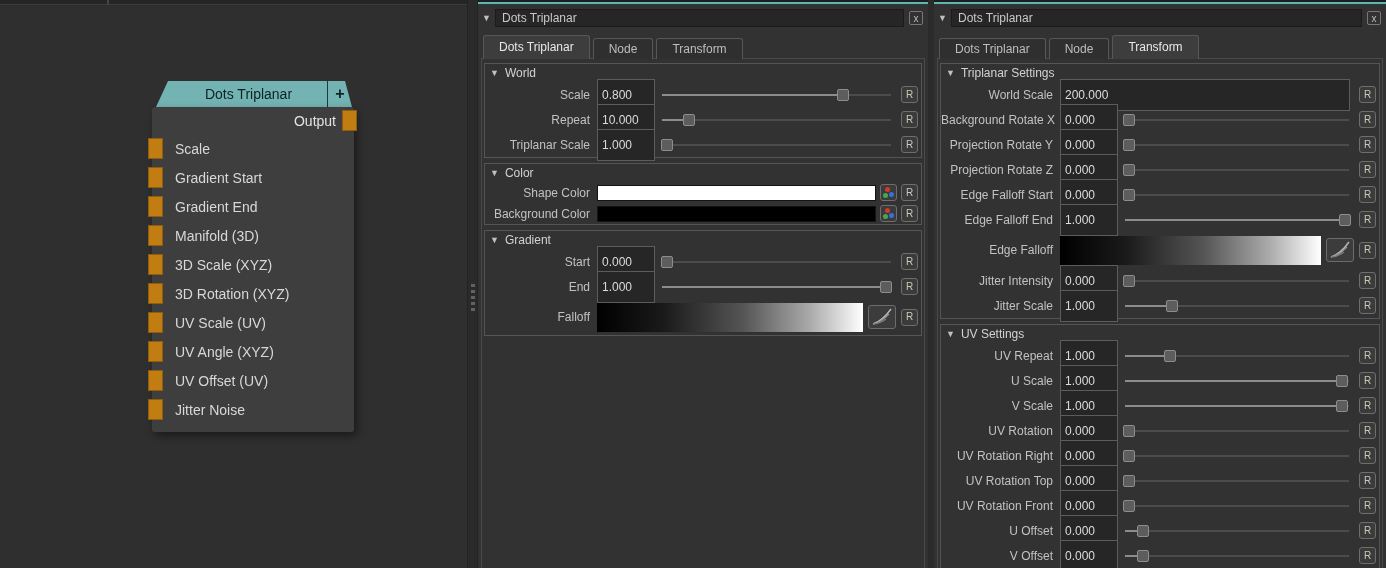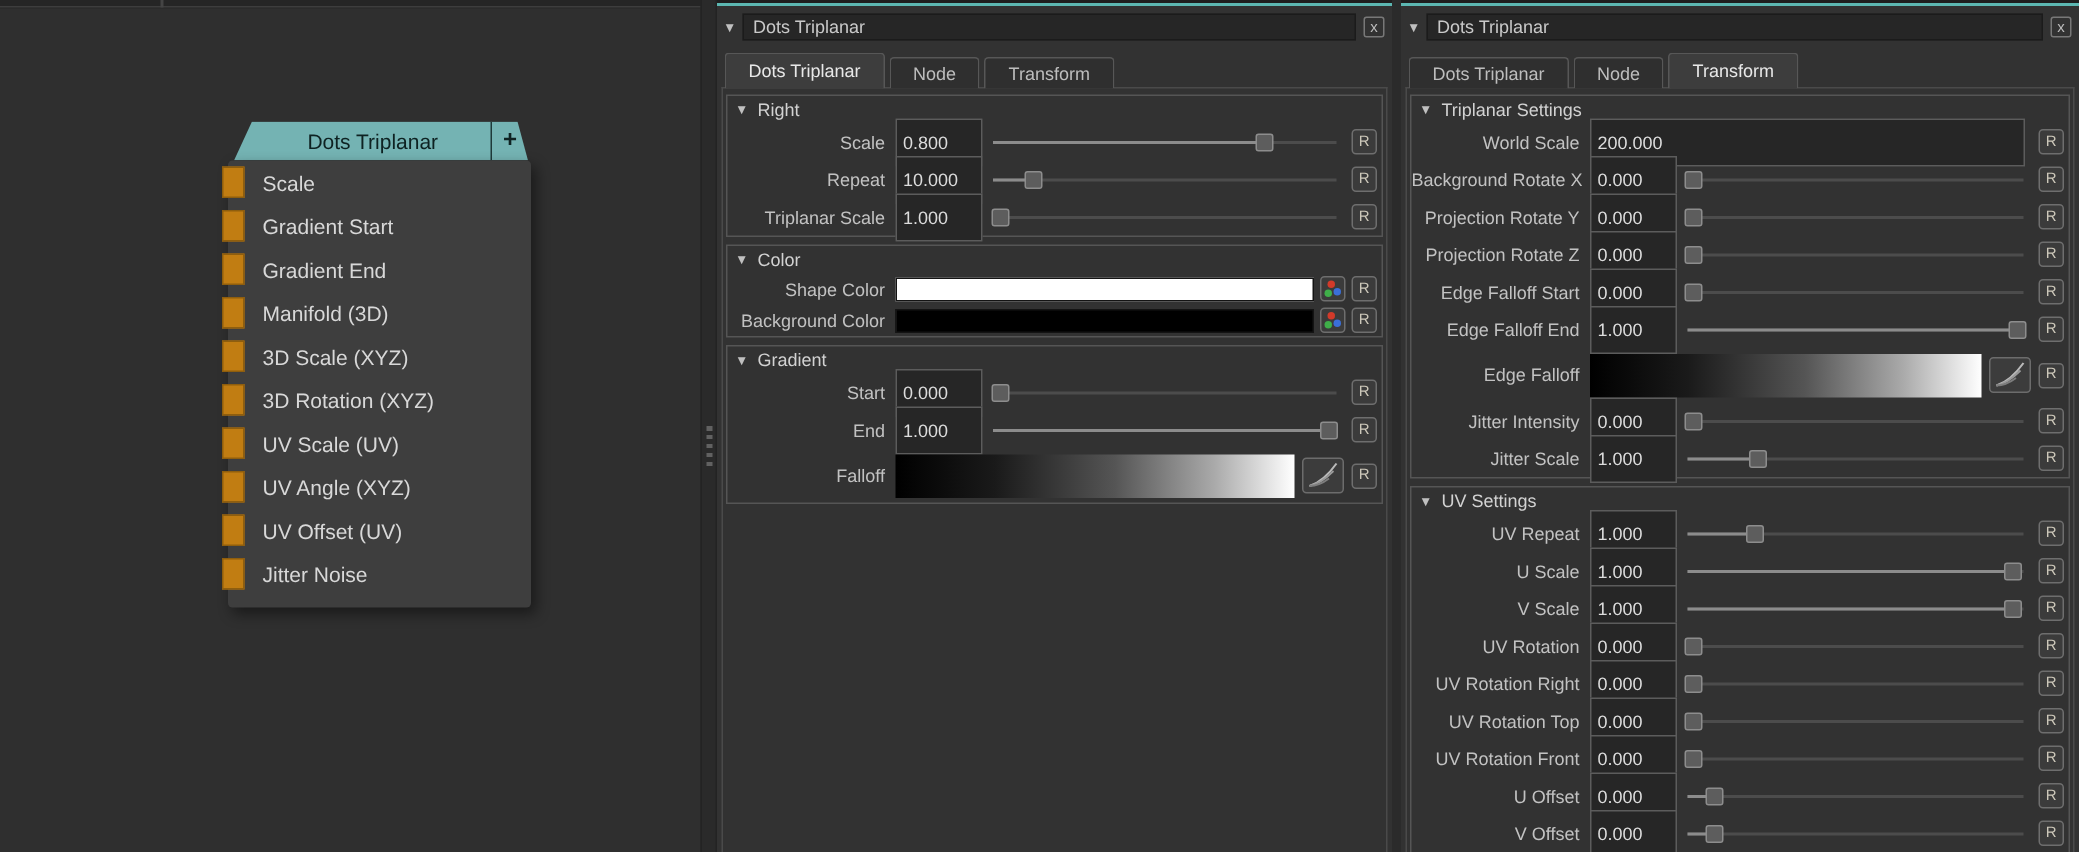--- a/index.html
+++ b/index.html
@@ -98,20 +98,24 @@
   <div class="topstrip">
     <div class="topstrip-div"></div>
   </div>
   <div class="canvas">
     <div class="node">
       <div class="node-header">
         <span class="node-title">Dots Triplanar</span>
         <span class="node-add">+</span>
       </div>
       <div class="node-body">
+        <div class="nrow out-row">
+          <span class="out-label">Output</span>
+          <span class="port out"></span>
+        </div>
         <div class="nrow">
           <span class="port in"></span>
           <span class="nlabel">Scale</span>
         </div>
         <div class="nrow">
           <span class="port in"></span>
           <span class="nlabel">Gradient Start</span>
         </div>
         <div class="nrow">
           <span class="port in"></span>
@@ -163,21 +167,21 @@
     <div class="tabs">
       <span class="tab active">Dots Triplanar</span>
       <span class="tab">Node</span>
       <span class="tab">Transform</span>
     </div>
     <div class="pcontent">
 
       <div class="group">
         <div class="ghead">
           <span class="garrow">▼</span>
-          <span class="gtitle">Right</span>
+          <span class="gtitle">World</span>
         </div>
         <div class="row">
           <span class="rlabel">Scale</span>
           <input class="valbox" value="0.800" style="">
           <div class="slider">
             <div class="strack"></div>
             <div class="sfill" style="width:79%"></div>
             <div class="shandle" style="left:79%"></div>
           </div>
           <button class="rbtn">R</button>

